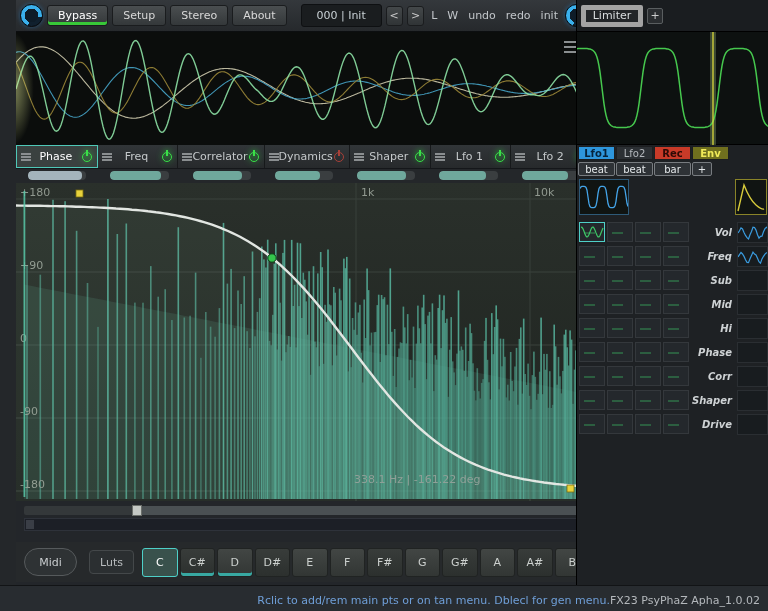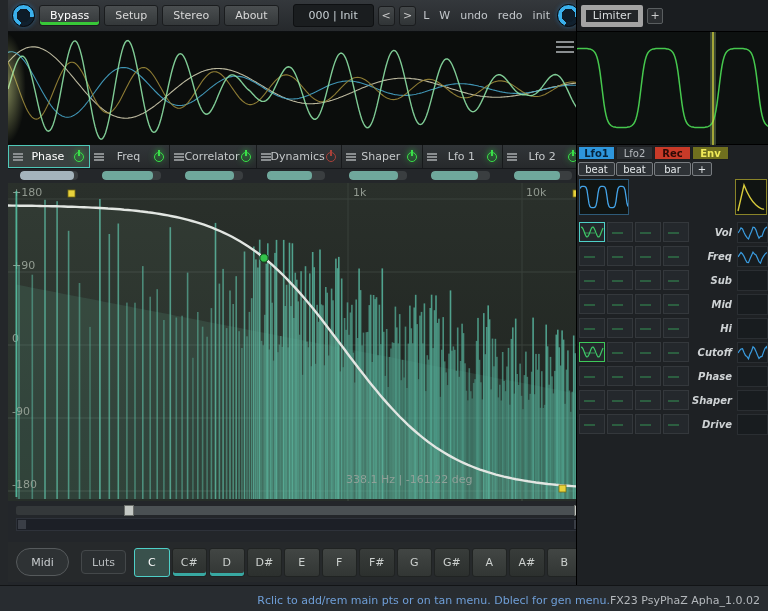--- a/index.html
+++ b/index.html
@@ -2,21 +2,21 @@
 <html><head>
 <meta charset="utf-8">
 <style>
   *{margin:0;padding:0;box-sizing:border-box;}
   html,body{background:#0c0e10;}
   button{font:inherit;background:none;border:none;color:inherit;cursor:default;}
   .app{position:relative;width:768px;height:611px;background:#24272a;overflow:hidden;
        font-family:"DejaVu Sans","Liberation Sans",sans-serif;font-size:11px;color:#ccc;}
 
   
-  .left-col{position:absolute;left:8px;top:0;width:576px;height:585px;background:#23262a;}
+  .left-col{position:absolute;left:16px;top:0;width:576px;height:585px;background:#23262a;}
 
   .topbar{position:absolute;left:0;top:0;width:576px;height:32px;
           background:linear-gradient(#34383c,#26292c);border-bottom:1px solid #0c0e10;
           display:flex;align-items:center;gap:4px;padding:0 4px;}
   .knob{width:23px;height:23px;border-radius:50%;flex:0 0 auto;
         background:radial-gradient(circle at 50% 50%, #0e1c28 0 46%, rgba(0,0,0,0) 47%),
                    conic-gradient(from 200deg, #3ab0ec 0deg 260deg, #10202e 260deg 360deg);
         border:1px solid #060b10;box-shadow:0 0 4px rgba(40,140,220,.45);}
   .tb-btn{background:linear-gradient(#4a4e50,#34383a);border:1px solid #1a1c1e;border-radius:3px;
           color:#d8d8d8;padding:4px 10px;line-height:1;}
@@ -639,39 +639,33 @@
         </div>
         <div class="mrow">
           <div class="mcell empty"></div>
           <div class="mcell empty"></div>
           <div class="mcell empty"></div>
           <div class="mcell empty"></div>
           <div class="mlabel">Hi</div>
           <div class="mthumb"></div>
         </div>
         <div class="mrow">
-          <div class="mcell wave-active">
-            <svg width="24" height="18">
-              <polyline points="1,4.1 2,4.3 3,5.8 4,8.3 5,11.0 6,13.1 7,14.0 8,13.4 9,11.5 10,8.9 11,6.3 12,4.5 13,4.0 14,5.0 15,7.2 16,9.9 17,12.3 18,13.8 19,13.8 20,12.5 21,10.1 22,7.4 23,5.1" fill="none" stroke="#3ec868" stroke-width="1.2"></polyline>
-            </svg>
-          </div>
-          <div class="mcell empty"></div>
-          <div class="mcell empty"></div>
-          <div class="mcell empty"></div>
-          <div class="mlabel">Cutoff</div>
-          <div class="mthumb"><svg width="30" height="20">
-              <polyline points="0,10.0 1.5,7.7 3,6.0 4.5,5.7 6,9.4 7.5,12.5 9,13.6 10.5,15.8 12,11.1 13.5,8.3 15,3.9 16.5,5.2 18,8.4 19.5,12.2 21,15.4 22.5,13.8 24,13.4 25.5,9.1 27,5.4 28.5,3.7 30,7.7" fill="none" stroke="#3a9ce0" stroke-width="1.2"></polyline>
-            </svg></div>
-        </div>
-        <div class="mrow">
           <div class="mcell empty"></div>
           <div class="mcell empty"></div>
           <div class="mcell empty"></div>
           <div class="mcell empty"></div>
           <div class="mlabel">Phase</div>
+          <div class="mthumb"></div>
+        </div>
+        <div class="mrow">
+          <div class="mcell empty"></div>
+          <div class="mcell empty"></div>
+          <div class="mcell empty"></div>
+          <div class="mcell empty"></div>
+          <div class="mlabel">Corr</div>
           <div class="mthumb"></div>
         </div>
         <div class="mrow">
           <div class="mcell empty"></div>
           <div class="mcell empty"></div>
           <div class="mcell empty"></div>
           <div class="mcell empty"></div>
           <div class="mlabel">Shaper</div>
           <div class="mthumb"></div>
         </div>

